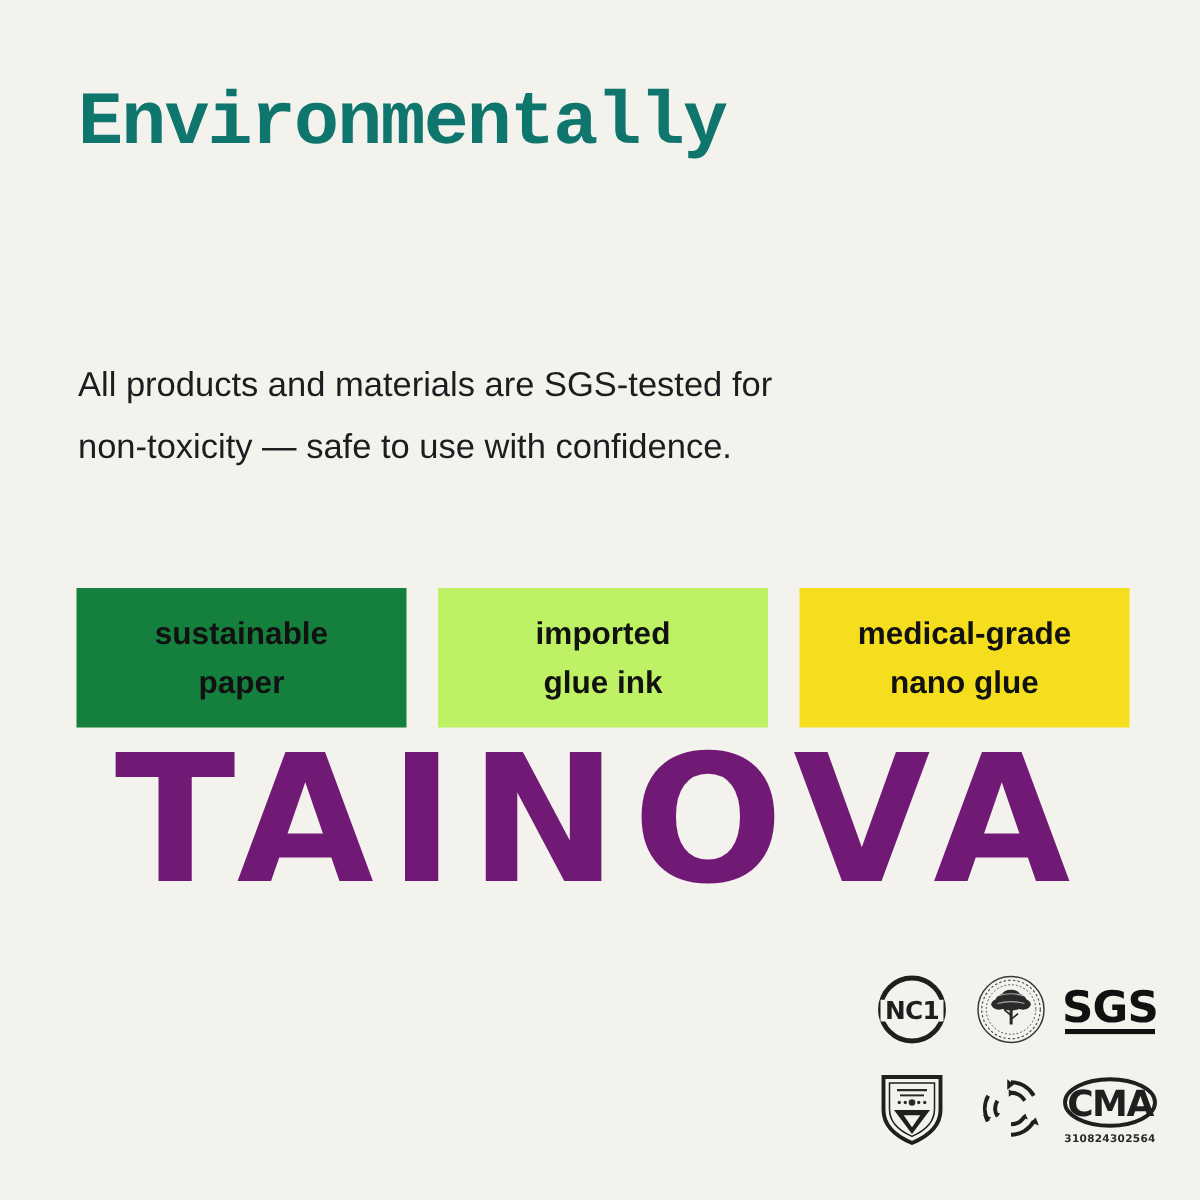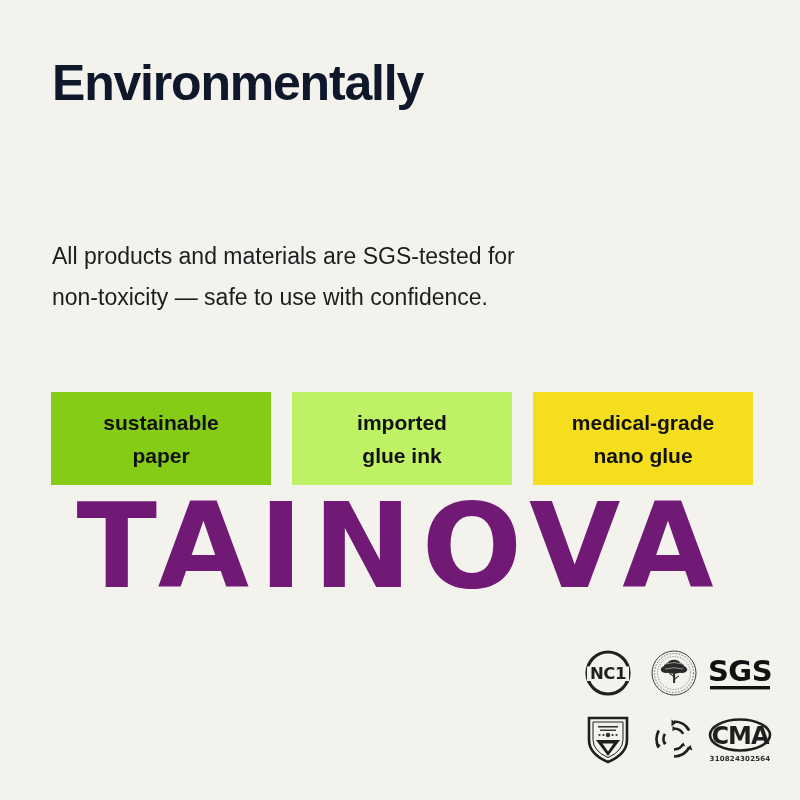--- a/index.html
+++ b/index.html
@@ -38,26 +38,26 @@
     user-select: none;
     white-space: nowrap;
   }
 
   
   #headline {
     position: absolute;
     left: 52px;
     top: 50px;
     width: 680px;
-    font-family: Liberation Sans, sans-serif;
+    font-family: Liberation Mono, monospace;
     font-weight: 700;
     font-size: 50px;
     line-height: 66px;
     letter-spacing: -1.2px;
-    color: #0f172a;
+    color: #0f766e;
   }
   #headline .hl-line { display: block; }
 
   
   #subtitle {
     position: absolute;
     left: 52px;
     top: 236px;
     width: 620px;
     font-family: "Liberation Sans", sans-serif;
@@ -144,21 +144,21 @@
     <span class="hl-line">Environmentally</span>
   </div>
 
   <div id="subtitle">
     <span class="sub-line">All products and materials are SGS-tested for</span>
     <span class="sub-line">non-toxicity — safe to use with confidence.</span>
   </div>
 
   <div id="badge-row">
 
-    <div class="tag-box" style="background:#84cc16">
+    <div class="tag-box" style="background:#15803d">
       <span class="tag-line">sustainable</span>
       <span class="tag-line">paper</span>
     </div>
 
     <div class="tag-box" style="background:#bef264">
       <span class="tag-line">imported</span>
       <span class="tag-line">glue ink</span>
     </div>
 
     <div class="tag-box" style="background:#f5de1e">

